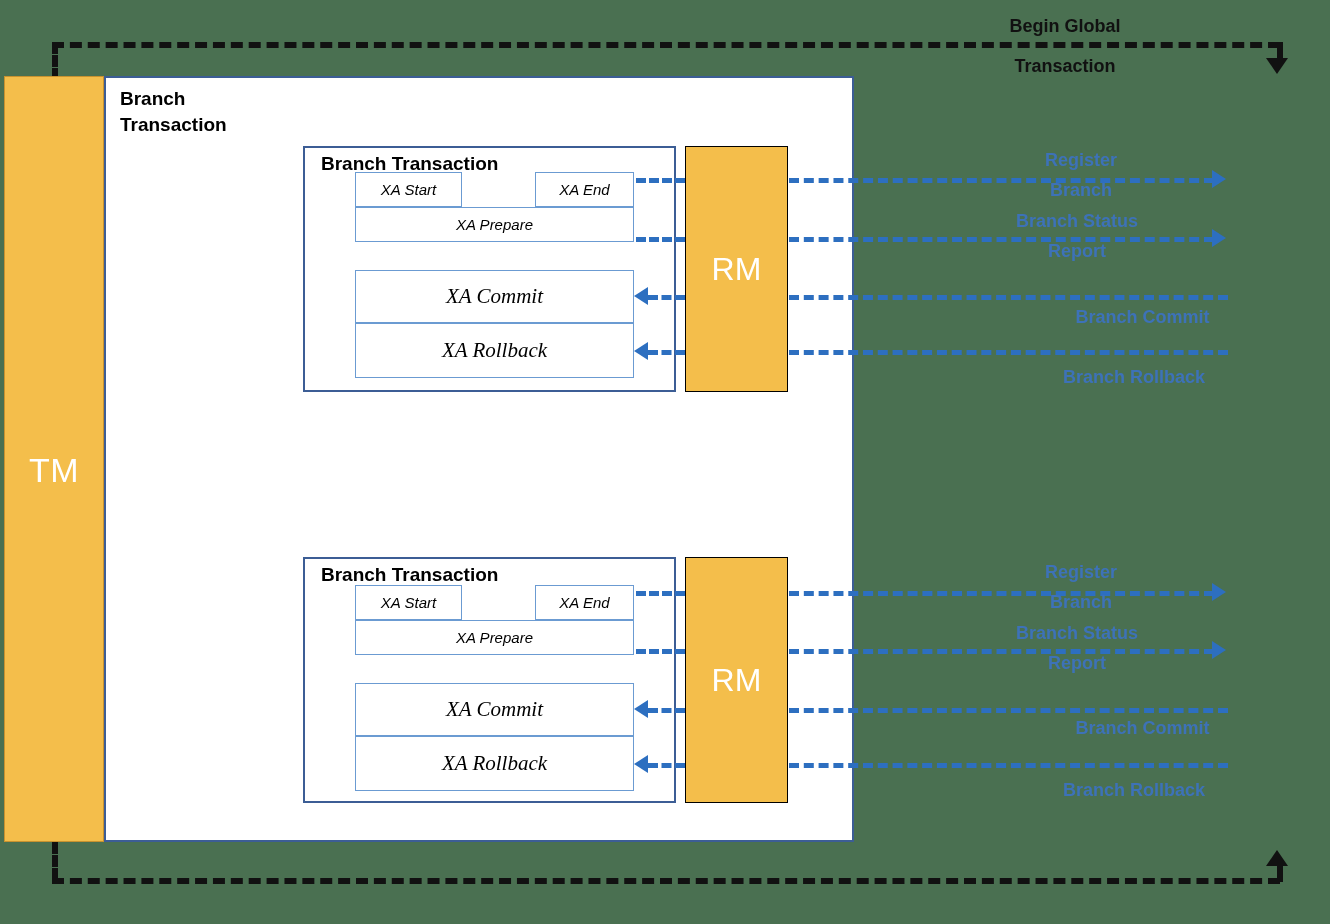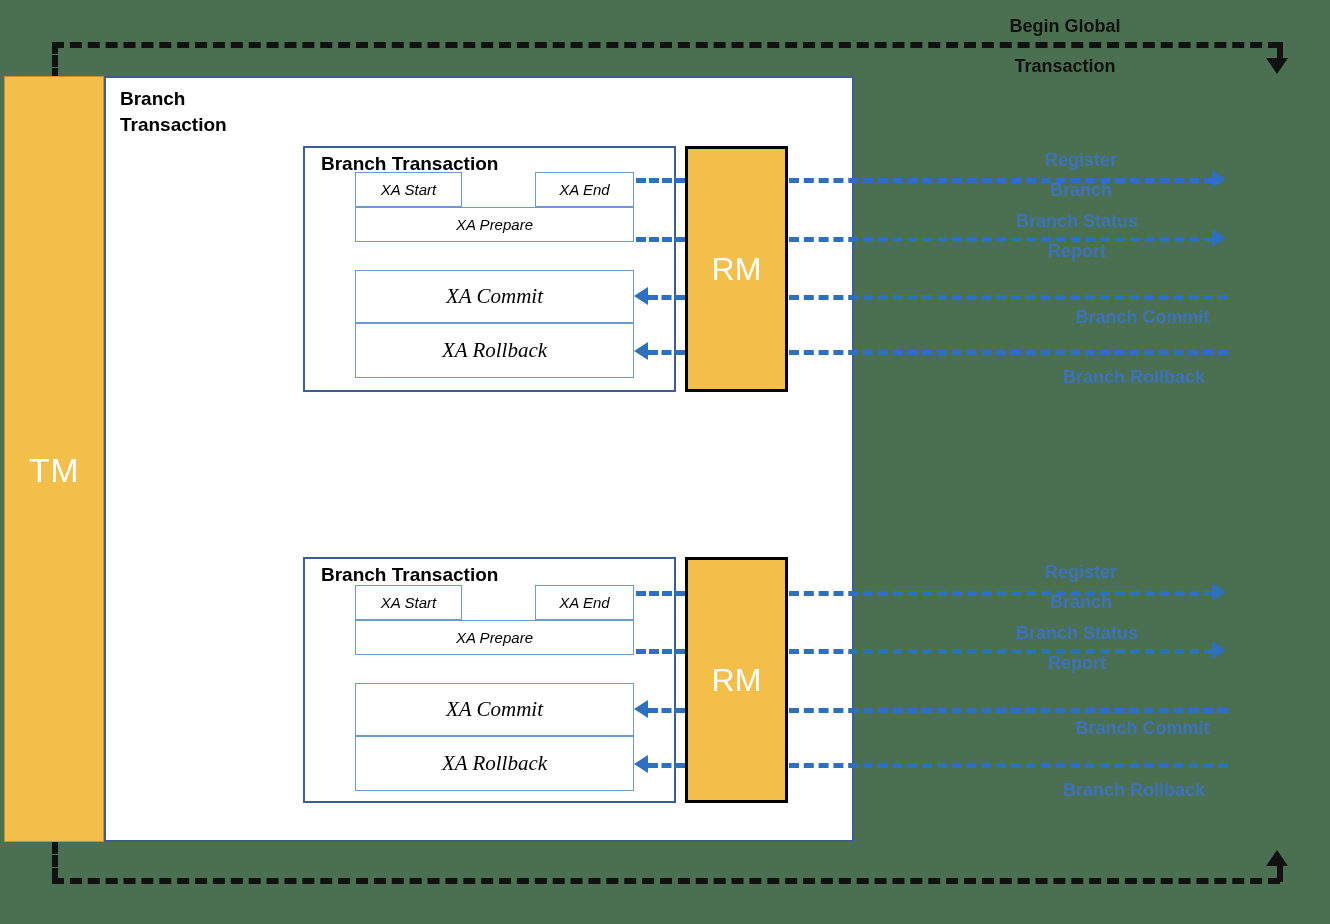--- a/index.html
+++ b/index.html
@@ -34,21 +34,21 @@
     margin-top: 22px;
   }
   #tm-bar  { left: 4px;    top: 76px; width: 100px; height: 766px; }
   #tc-bar  { left: 1228px; top: 76px; width: 102px; height: 766px; }
 
   .rm-bar {
     position: absolute;
     left: 685px;
     width: 103px;
     background: #f4be4b;
-    border: 3px solid #000000;
+    border: 1px solid #000000;
     box-sizing: border-box;
     display: flex;
     align-items: center;
     justify-content: center;
   }
   .rm-bar .party-label { color: #fff; font-size: 32px; }
   #rm-bar-1 { top: 146px; width: 103px; height: 246px; }
   #rm-bar-2 { top: 557px; width: 103px; height: 246px; }
 
   

